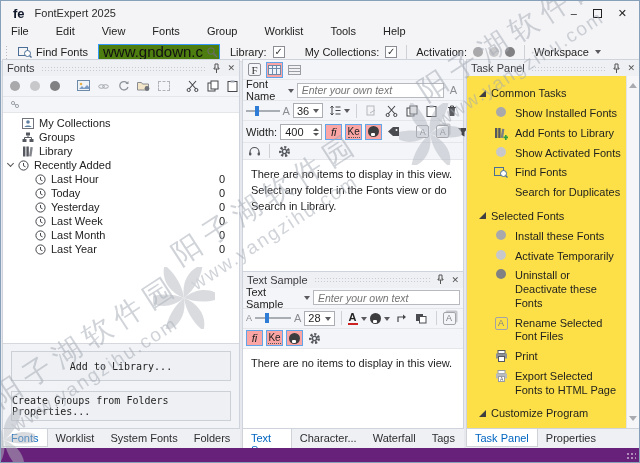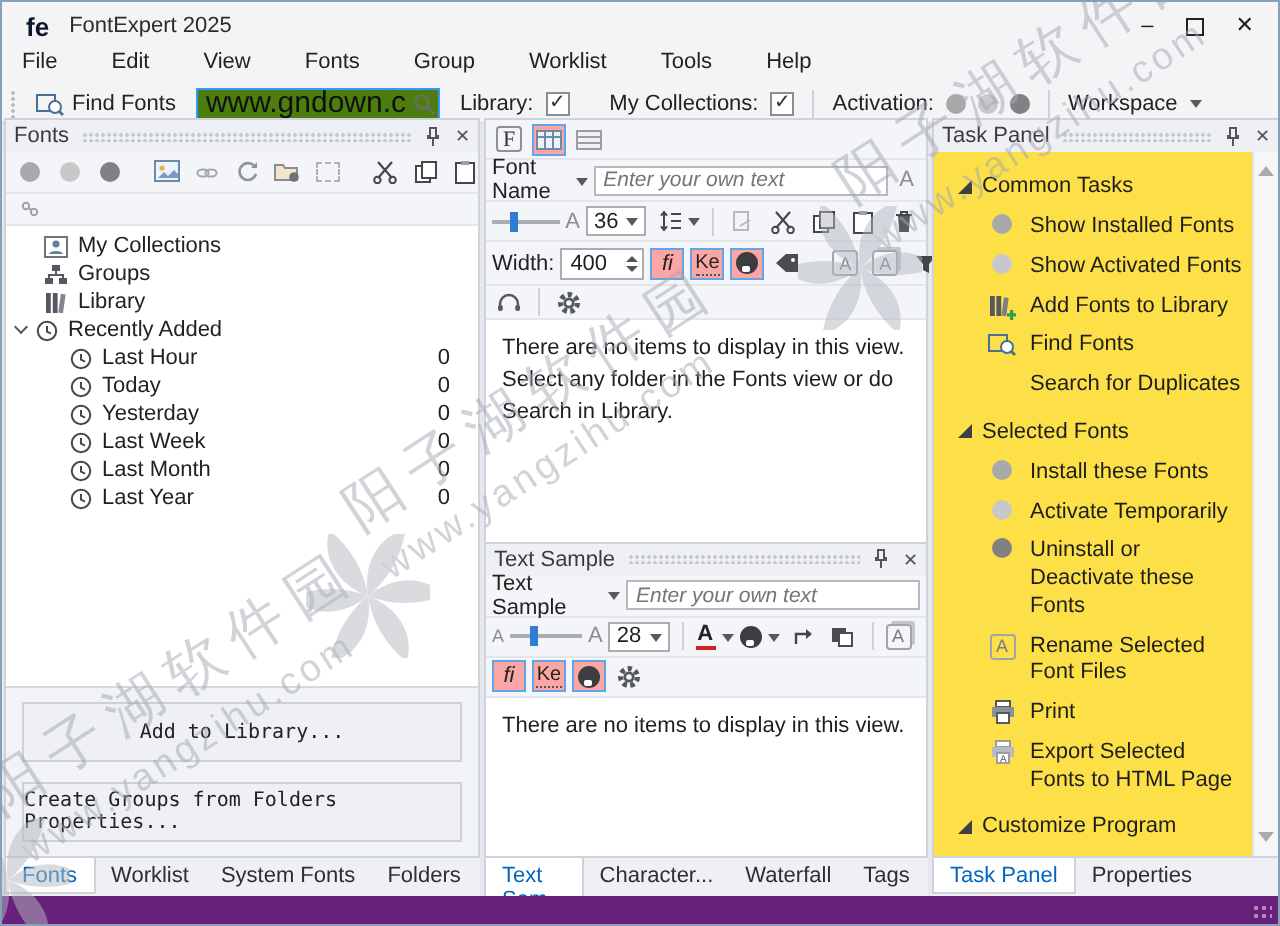--- a/index.html
+++ b/index.html
@@ -586,34 +586,34 @@
         <span>Common Tasks</span>
       </div>
       <div class="titem">
         <span class="ic">
             <span class="dot d1"></span>
           </span>
         <span class="tl">Show Installed Fonts</span>
       </div>
       <div class="titem">
         <span class="ic">
-            <span class="dot d2"></span>
-          </span>
-        <span class="tl">Show Activated Fonts</span>
-      </div>
-      <div class="titem">
-        <span class="ic">
             <svg width="14" height="13" viewBox="0 0 14 13">
               <rect x="1" y="1" width="2.4" height="10" fill="#55585e"></rect>
               <rect x="4.2" y="1" width="2.4" height="10" fill="#55585e"></rect>
               <rect x="7.4" y="1.8" width="2.4" height="9.2" fill="#7b7e84" transform="rotate(8 8.6 6)"></rect>
               <path d="M11 8h1.6v1.6H14v1.6h-1.4V13H11v-1.8H9.5V9.6H11z" fill="#2f9e44"></path>
             </svg>
           </span>
         <span class="tl">Add Fonts to Library</span>
+      </div>
+      <div class="titem">
+        <span class="ic">
+            <span class="dot d2"></span>
+          </span>
+        <span class="tl">Show Activated Fonts</span>
       </div>
       <div class="titem">
         <span class="ic">
             <svg width="14" height="12" viewBox="0 0 14 12">
               <rect x="0.5" y="1.5" width="9" height="8" fill="none" stroke="#4a6e96"></rect>
               <circle cx="9.5" cy="7.5" r="3" fill="#fff" stroke="#4a6e96"></circle>
               <line x1="11.7" y1="9.7" x2="13.5" y2="11.5" stroke="#4a6e96" stroke-width="1.4"></line>
             </svg>
           </span>
         <span class="tl">Find Fonts</span>

